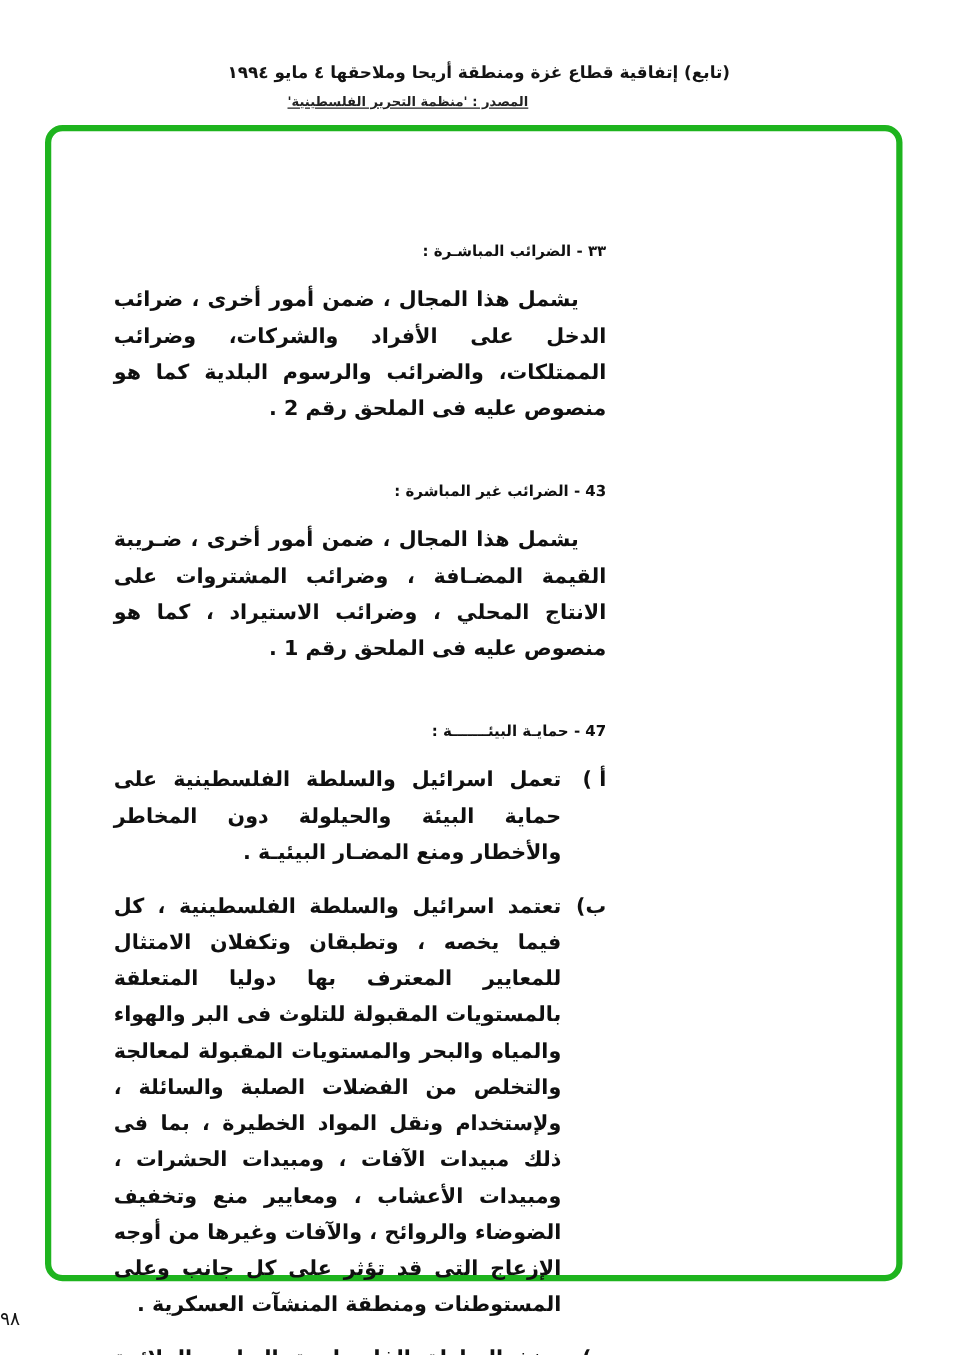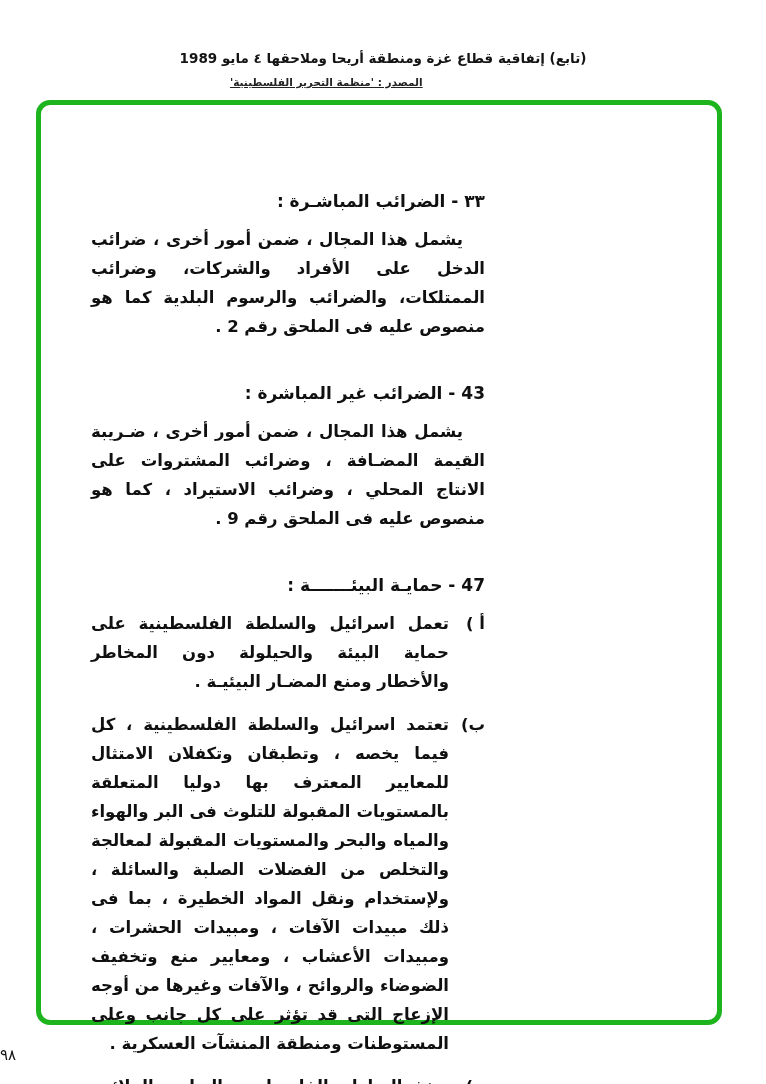--- a/index.html
+++ b/index.html
@@ -58,21 +58,21 @@
     direction: rtl;
     text-align: justify;
     font-size: 16.5px;
     font-weight: 700;
     line-height: 29px;
     color: #101010;
   }
 
   .sec-heading {
     text-align: right;
-    font-size: 17px;
+    font-size: 12px;
     font-weight: 700;
     margin: 0 0 9px 0;
     white-space: nowrap;
   }
 
   .para {
     margin: 0 0 38px 0;
     text-indent: 22px;
   }
 
@@ -101,35 +101,35 @@
     right: 0;
     text-align: left;
     font-size: 15px;
     font-weight: 400;
     direction: rtl;
   }
 </style>
 </head>
 <body>
 
-<div class="hdr-title">(تابع) إتفاقية قطاع غزة ومنطقة أريحا وملاحقها ٤ مايو 1989</div>
+<div class="hdr-title">(تابع) إتفاقية قطاع غزة ومنطقة أريحا وملاحقها ٤ مايو ١٩٩٤</div>
 
 <div class="hdr-source">المصدر :  'منظمة التحرير الفلسطينية'</div>
 
 <div class="frame">
 
   <div class="content">
 
     <div class="sec-heading">٣٣ - الضرائب المباشـرة :</div>
 
     <p class="para">يشمل هذا المجال ،  ضمن أمور أخرى ، ضرائب الدخل على الأفراد والشركات، وضرائب الممتلكات، والضرائب والرسوم البلدية كما هو منصوص عليه فى الملحق رقم  2  .</p>
 
     <div class="sec-heading">43 - الضرائب غير المباشرة :</div>
 
-    <p class="para">يشمل هذا المجال ،  ضمن أمور أخرى ،  ضـريبة القيمة المضـافة ، وضرائب المشتروات على الانتاج المحلي ،  وضرائب الاستيراد ،  كما هو منصوص عليه فى الملحق رقم  9  .</p>
+    <p class="para">يشمل هذا المجال ،  ضمن أمور أخرى ،  ضـريبة القيمة المضـافة ، وضرائب المشتروات على الانتاج المحلي ،  وضرائب الاستيراد ،  كما هو منصوص عليه فى الملحق رقم  1  .</p>
 
     <div class="sec-heading">47 - حمايـة البيئـــــــة :</div>
 
     <div class="items">
 
       <div class="item">
         <span class="item-label">أ )</span>
         <span class="item-text">تعمل اسرائيل والسلطة الفلسطينية على حماية البيئة والحيلولة دون المخاطر والأخطار ومنع المضـار البيئيـة .</span>
       </div>
 

